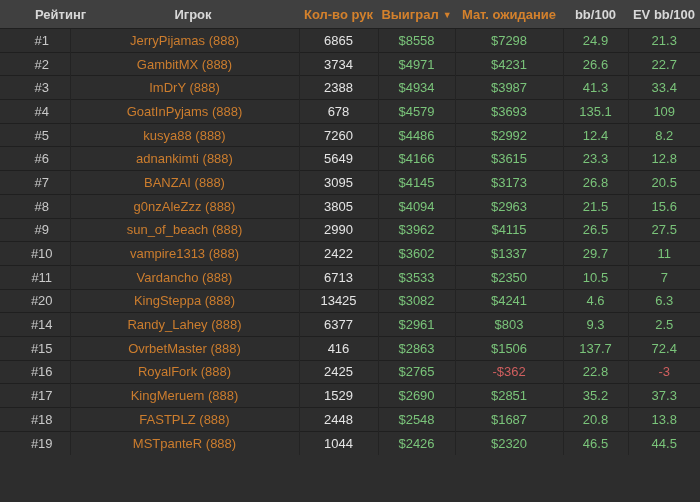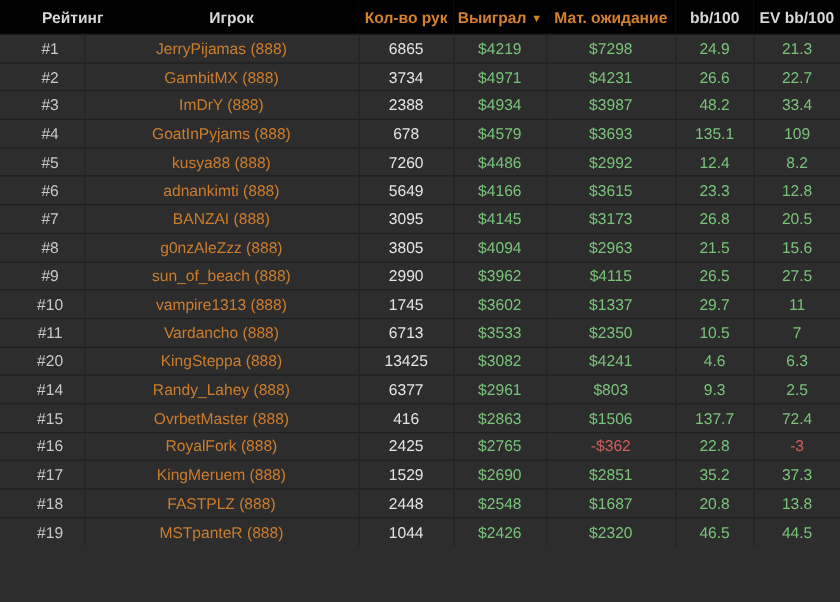--- a/index.html
+++ b/index.html
@@ -7,21 +7,21 @@
     width:700px;height:502px;overflow:hidden;
     background:#2d2d2d;
     font-family:"Liberation Sans",sans-serif;
   }
   table{
     width:700px;border-collapse:collapse;table-layout:fixed;
   }
   
   thead th{
     height:28px;
-    background:#000000;
+    background:#404040;
     color:#d8d8d8;
     font-size:13px;font-weight:700;
     text-align:center;vertical-align:middle;
     white-space:nowrap;overflow:visible;
     padding:0;
     cursor:pointer;
   }
   thead th.accent{color:#d4812c;}
   thead th.th-rank{text-align:left;padding-left:35px;}
   thead th.th-player{padding-left:17px;}
@@ -72,41 +72,41 @@
       <th class="accent">Мат. ожидание</th>
       <th>bb/100</th>
       <th>EV bb/100</th>
     </tr>
   </thead>
   <tbody>
       <tr>
     <td class="c-rank">#1</td>
     <td class="c-player">JerryPijamas (888)</td>
     <td class="c-hands">6865</td>
-    <td class="c-green">$4219</td>
+    <td class="c-green">$8558</td>
     <td class="c-green">$7298</td>
     <td class="c-green">24.9</td>
     <td class="c-green">21.3</td>
   </tr>
       <tr>
     <td class="c-rank">#2</td>
     <td class="c-player">GambitMX (888)</td>
     <td class="c-hands">3734</td>
     <td class="c-green">$4971</td>
     <td class="c-green">$4231</td>
     <td class="c-green">26.6</td>
     <td class="c-green">22.7</td>
   </tr>
       <tr>
     <td class="c-rank">#3</td>
     <td class="c-player">ImDrY (888)</td>
     <td class="c-hands">2388</td>
     <td class="c-green">$4934</td>
     <td class="c-green">$3987</td>
-    <td class="c-green">48.2</td>
+    <td class="c-green">41.3</td>
     <td class="c-green">33.4</td>
   </tr>
       <tr>
     <td class="c-rank">#4</td>
     <td class="c-player">GoatInPyjams (888)</td>
     <td class="c-hands">678</td>
     <td class="c-green">$4579</td>
     <td class="c-green">$3693</td>
     <td class="c-green">135.1</td>
     <td class="c-green">109</td>
@@ -152,21 +152,21 @@
     <td class="c-player">sun_of_beach (888)</td>
     <td class="c-hands">2990</td>
     <td class="c-green">$3962</td>
     <td class="c-green">$4115</td>
     <td class="c-green">26.5</td>
     <td class="c-green">27.5</td>
   </tr>
       <tr>
     <td class="c-rank">#10</td>
     <td class="c-player">vampire1313 (888)</td>
-    <td class="c-hands">1745</td>
+    <td class="c-hands">2422</td>
     <td class="c-green">$3602</td>
     <td class="c-green">$1337</td>
     <td class="c-green">29.7</td>
     <td class="c-green">11</td>
   </tr>
       <tr>
     <td class="c-rank">#11</td>
     <td class="c-player">Vardancho (888)</td>
     <td class="c-hands">6713</td>
     <td class="c-green">$3533</td>

